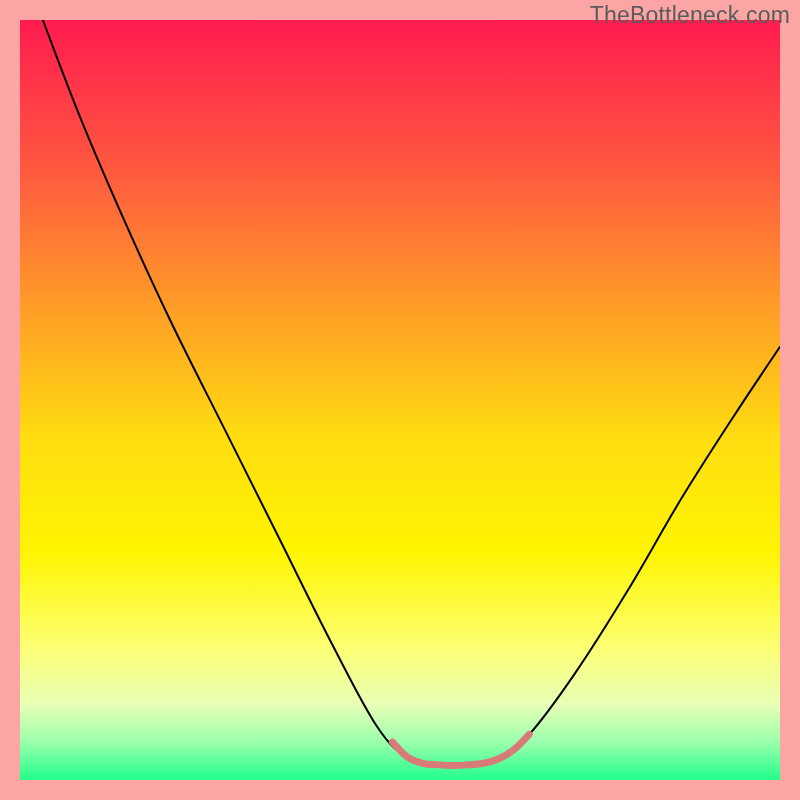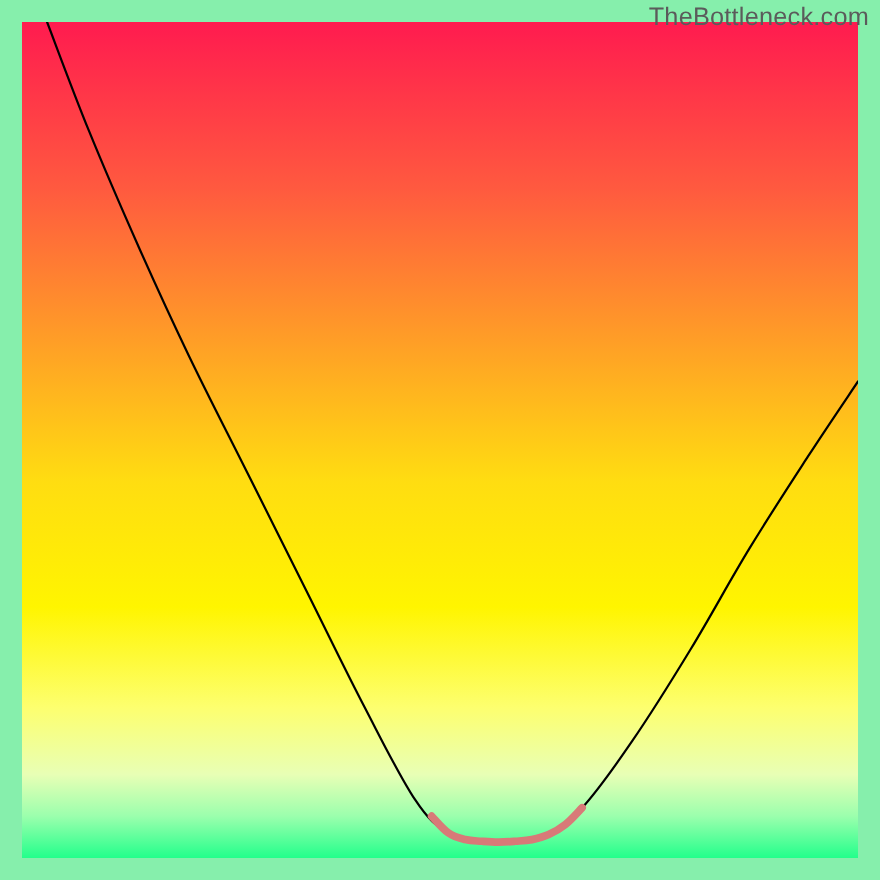--- a/index.html
+++ b/index.html
@@ -7,21 +7,21 @@
     padding: 0;
     width: 800px;
     height: 800px;
     background: #000;
     overflow: hidden;
     font-family: Arial, Helvetica, sans-serif;
   }
   .frame {
     position: absolute;
     inset: 0;
-    background: #86efac;
+    background: #fca5a5;
   }
   .plot {
     position: absolute;
     left: 20px;
     top: 20px;
     width: 760px;
     height: 760px;
   }
   .watermark {
     position: absolute;

